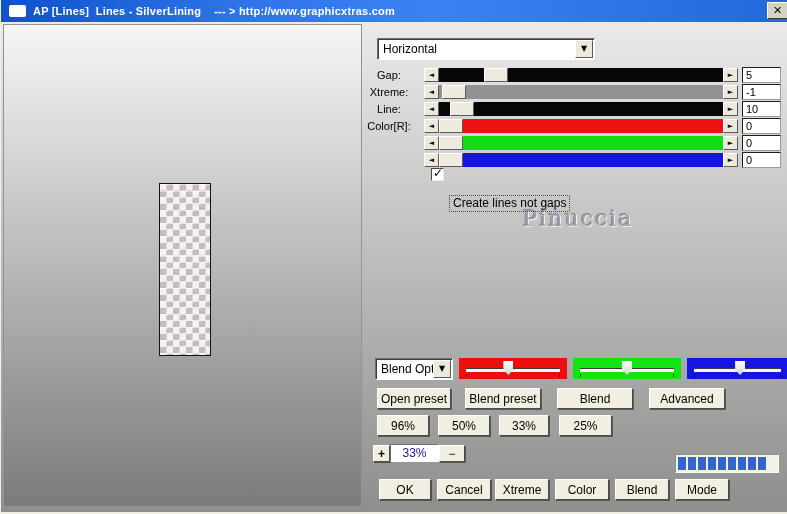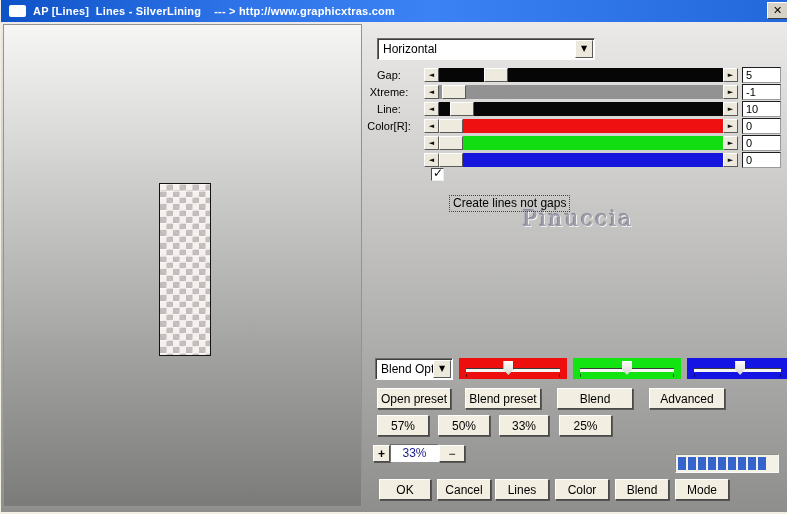--- a/index.html
+++ b/index.html
@@ -277,21 +277,21 @@
   <div class="channel" id="channel-blue" style="background: rgb(20, 20, 228);">
     <div class="groove"></div>
     <div class="cthumb" style="left: 52.58%;"></div>
   </div>
 
   <button class="btn" style="left:376px;top:388px;width:74px">Open preset</button>
   <button class="btn" style="left:464px;top:388px;width:76px">Blend preset</button>
   <button class="btn" style="left:556px;top:388px;width:76px">Blend</button>
   <button class="btn" style="left:648px;top:388px;width:76px">Advanced</button>
 
-  <button class="btn" style="left:376px;top:415px;width:52px">57%</button>
+  <button class="btn" style="left:376px;top:415px;width:52px">96%</button>
   <button class="btn" style="left:437px;top:415px;width:52px">50%</button>
   <button class="btn" style="left:498px;top:415px;width:50px">33%</button>
   <button class="btn" style="left:558px;top:415px;width:53px">25%</button>
 
   <button class="btn zoom-plus">+</button>
   <span class="zoom-val">33%</span>
   <button class="btn zoom-minus">−</button>
 
   <div class="progress">
       <span class="pseg" style="background: rgb(52, 100, 204);"></span>
@@ -300,18 +300,18 @@
       <span class="pseg" style="background: rgb(52, 100, 204);"></span>
       <span class="pseg" style="background: rgb(52, 100, 204);"></span>
       <span class="pseg" style="background: rgb(52, 100, 204);"></span>
       <span class="pseg" style="background: rgb(52, 100, 204);"></span>
       <span class="pseg" style="background: rgb(52, 100, 204);"></span>
       <span class="pseg" style="background: rgb(52, 100, 204);"></span>
     </div>
 
   <button class="btn" style="left:378px;top:479px;width:52px">OK</button>
   <button class="btn" style="left:436px;top:479px;width:54px">Cancel</button>
-  <button class="btn" style="left:494px;top:479px;width:54px">Lines</button>
+  <button class="btn" style="left:494px;top:479px;width:54px">Xtreme</button>
   <button class="btn" style="left:554px;top:479px;width:54px">Color</button>
   <button class="btn" style="left:614px;top:479px;width:54px">Blend</button>
   <button class="btn" style="left:674px;top:479px;width:54px">Mode</button>
 
 </div>
 
 </body></html>

